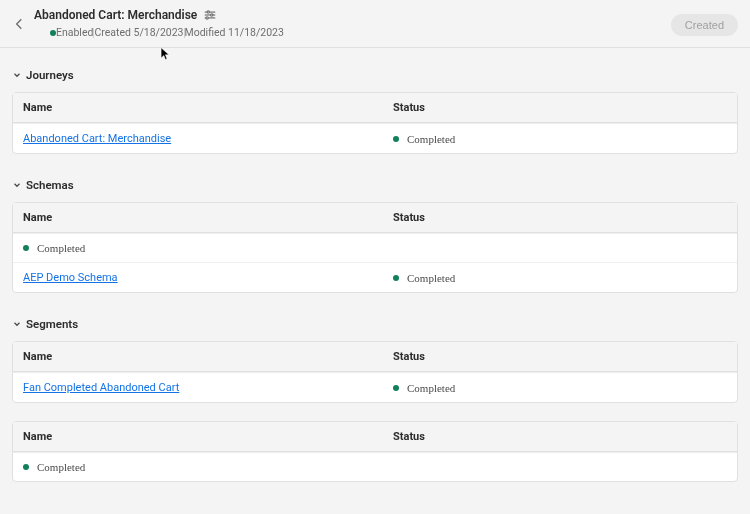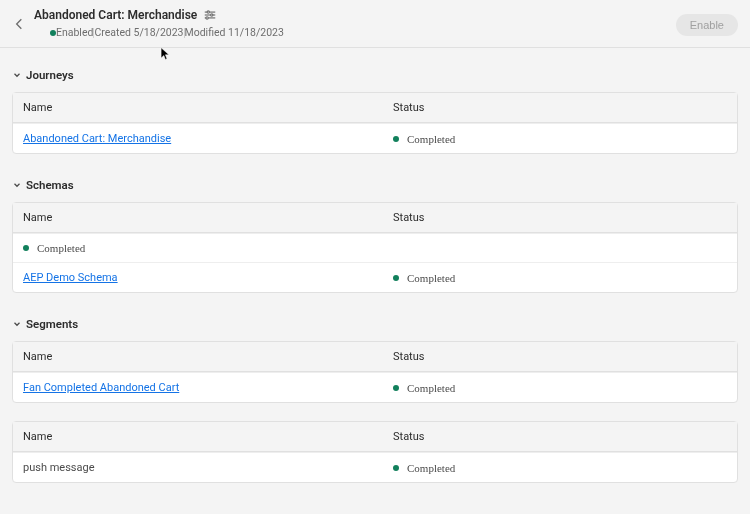--- a/index.html
+++ b/index.html
@@ -82,21 +82,21 @@
     border: 1px solid #e0e0e0;
     border-radius: 4px;
     background: #fff;
   }
   .thead-row {
     display: flex;
     background: #f4f4f4;
     border-bottom: 1px solid #e0e0e0;
   }
   .thead-row .cell {
-    font-weight: 400; font-size: 11px; color: #2c2c2c;
+    font-weight: 700; font-size: 11px; color: #2c2c2c;
     padding: 7px 10px;
   }
   .trow {
     display: flex;
     border-top: 1px solid #eeeeee;
   }
   .trow:first-of-type { border-top: none; }
   .cell { flex: 0 0 auto; }
   .cell.name { width: 370px; padding: 8px 10px; }
   .cell.status { width: 320px; padding: 8px 10px; display: flex; align-items: center; gap: 8px; }
@@ -131,21 +131,21 @@
     </div>
     <div class="meta-row">
       <span class="dot"></span>
       <span>Enabled</span>
       <span class="meta-sep"></span>
       <span>Created 5/18/2023</span>
       <span class="meta-sep"></span>
       <span>Modified 11/18/2023</span>
     </div>
   </div>
-  <button class="enable-btn">Enable</button>
+  <button class="enable-btn">Created</button>
 </div>
 
 <svg class="cursor-img" viewBox="0 0 12 18">
   <path d="M1 1 L1 14 L4.5 11 L6.5 16 L8.5 15 L6.5 10 L11 10 Z" fill="#000" stroke="#fff" stroke-width="0.6"></path>
 </svg>
 
 <div class="content">
 
   <div class="section">
     <div class="section-header">
@@ -219,21 +219,20 @@
     </div>
   </div>
 
   <div class="section">
     <div class="table">
       <div class="thead-row">
         <div class="cell name">Name</div>
         <div class="cell status">Status</div>
       </div>
       <div class="trow">
-        <div class="cell name"><span class="plain">push message</span></div>
         <div class="cell status">
             <span class="dot"></span>
             <span class="status-text">Completed</span>
           </div>
       </div>
 
     </div>
   </div>
 
 </div>

